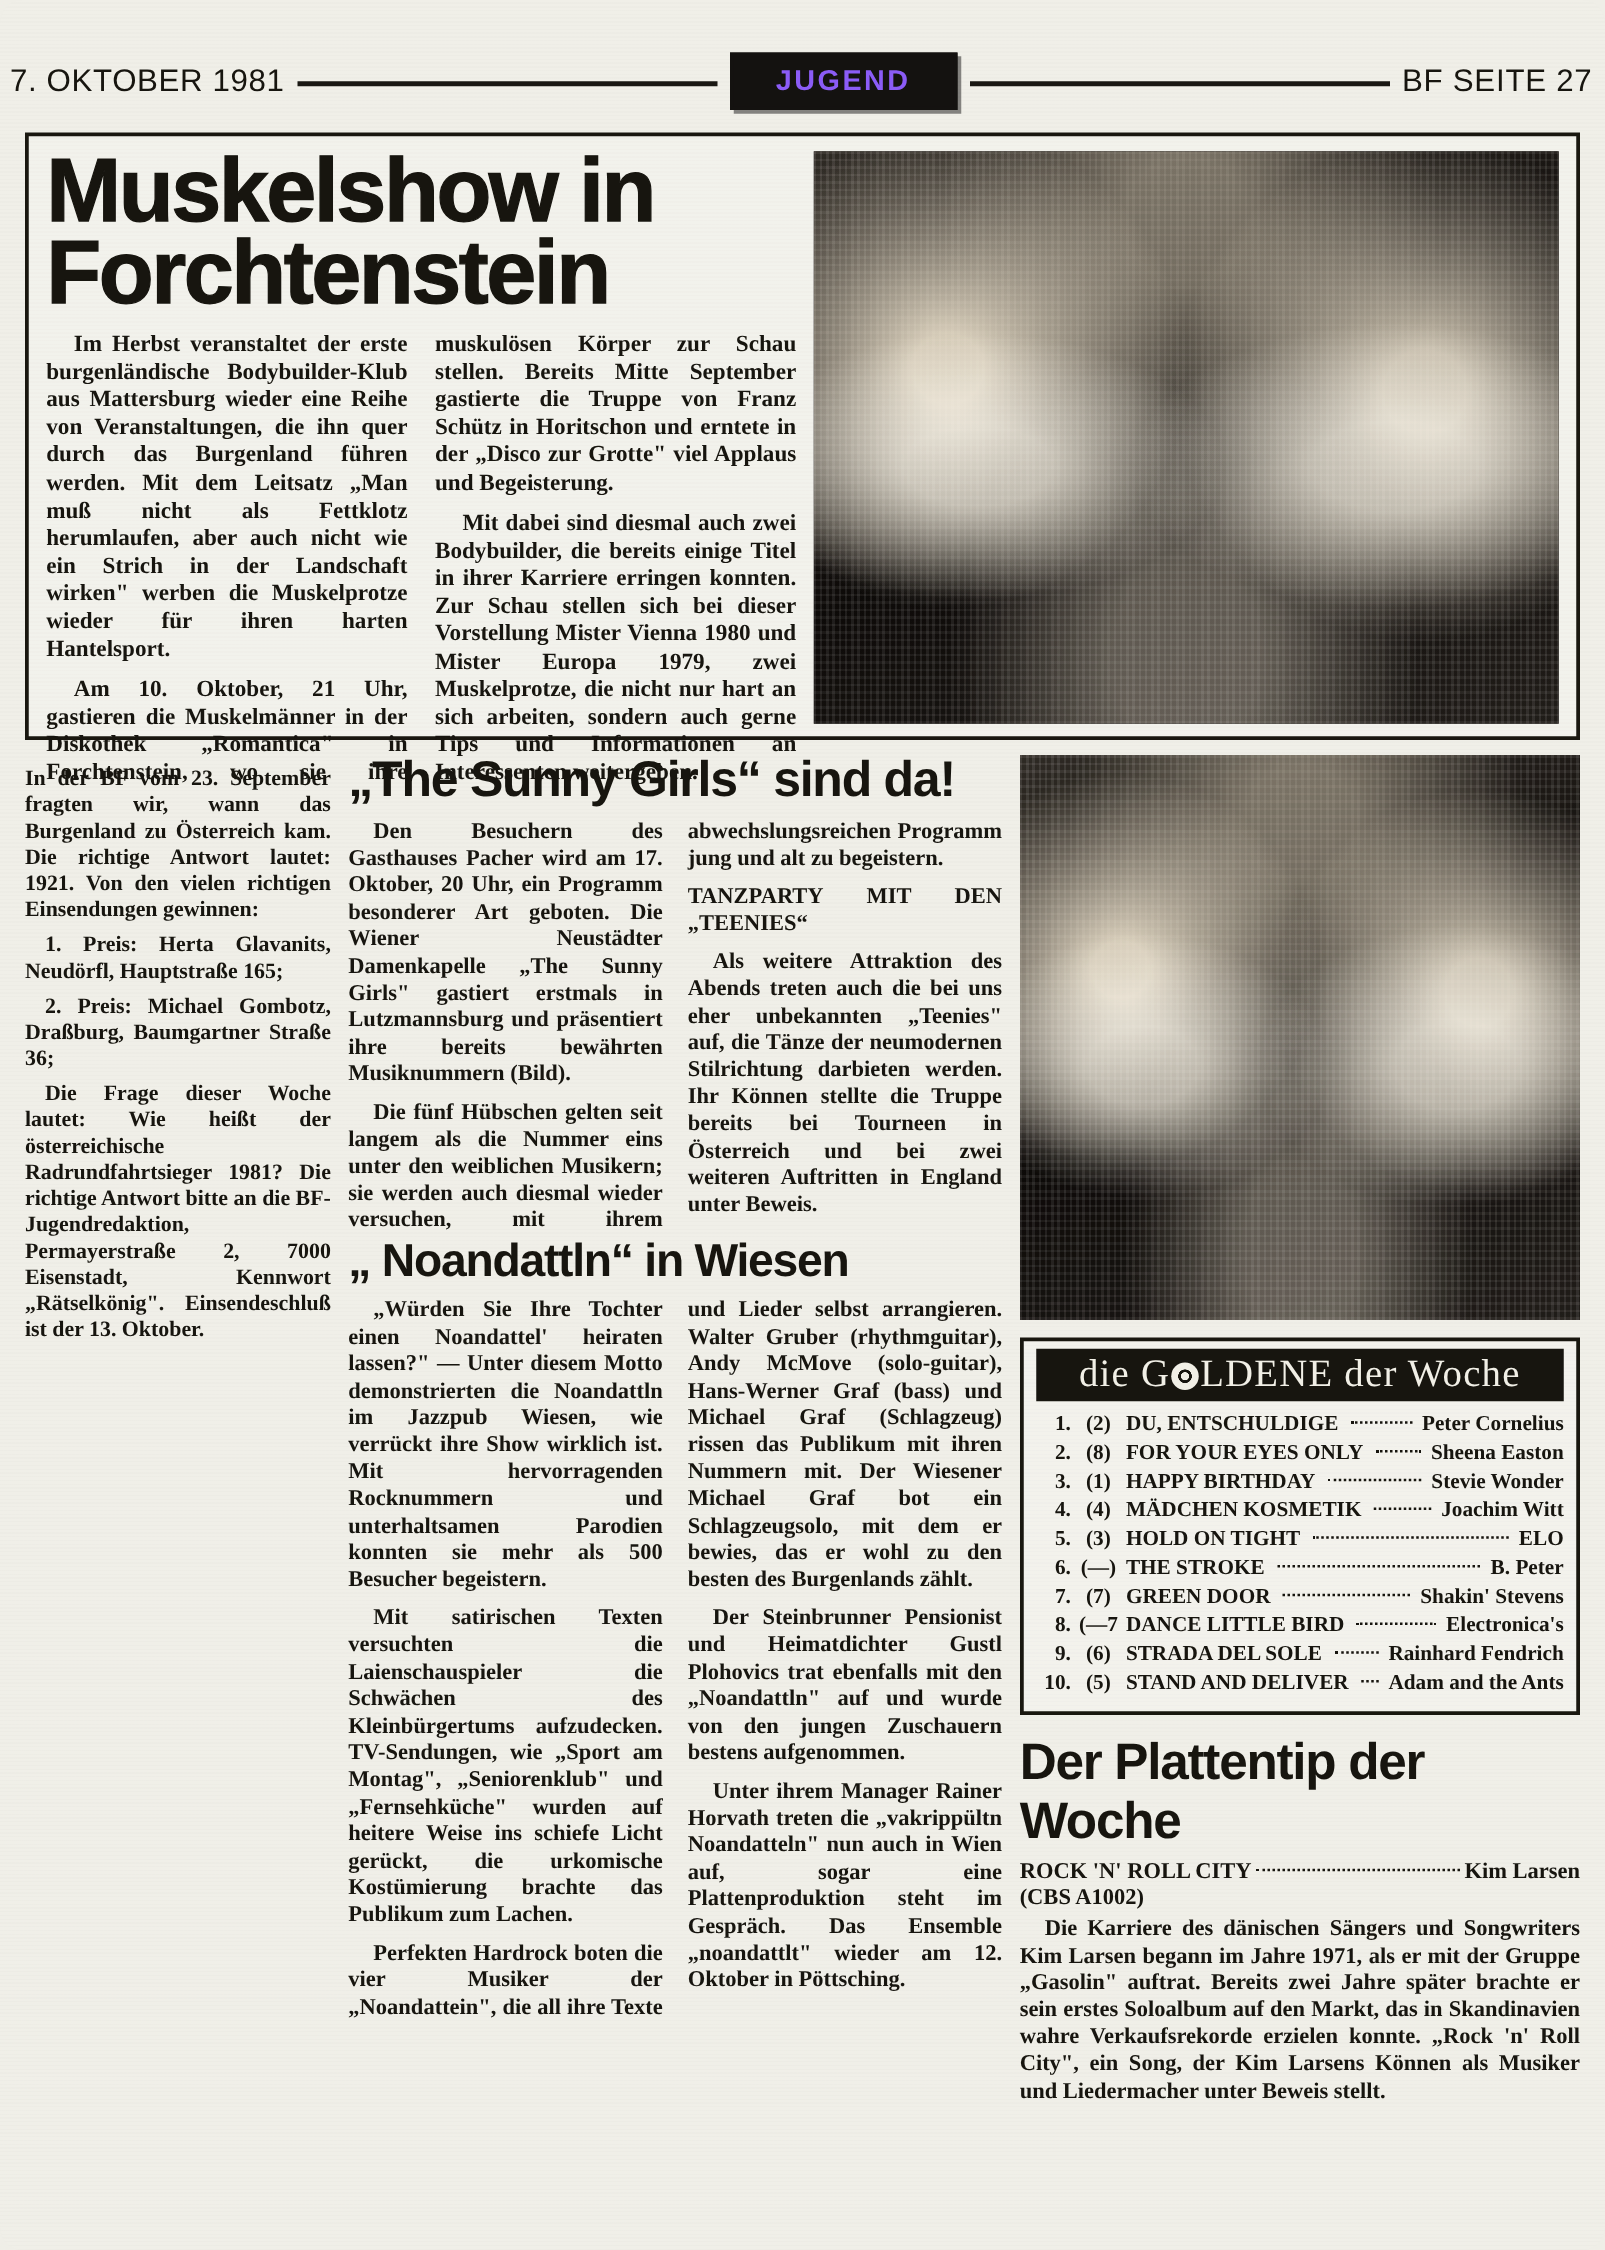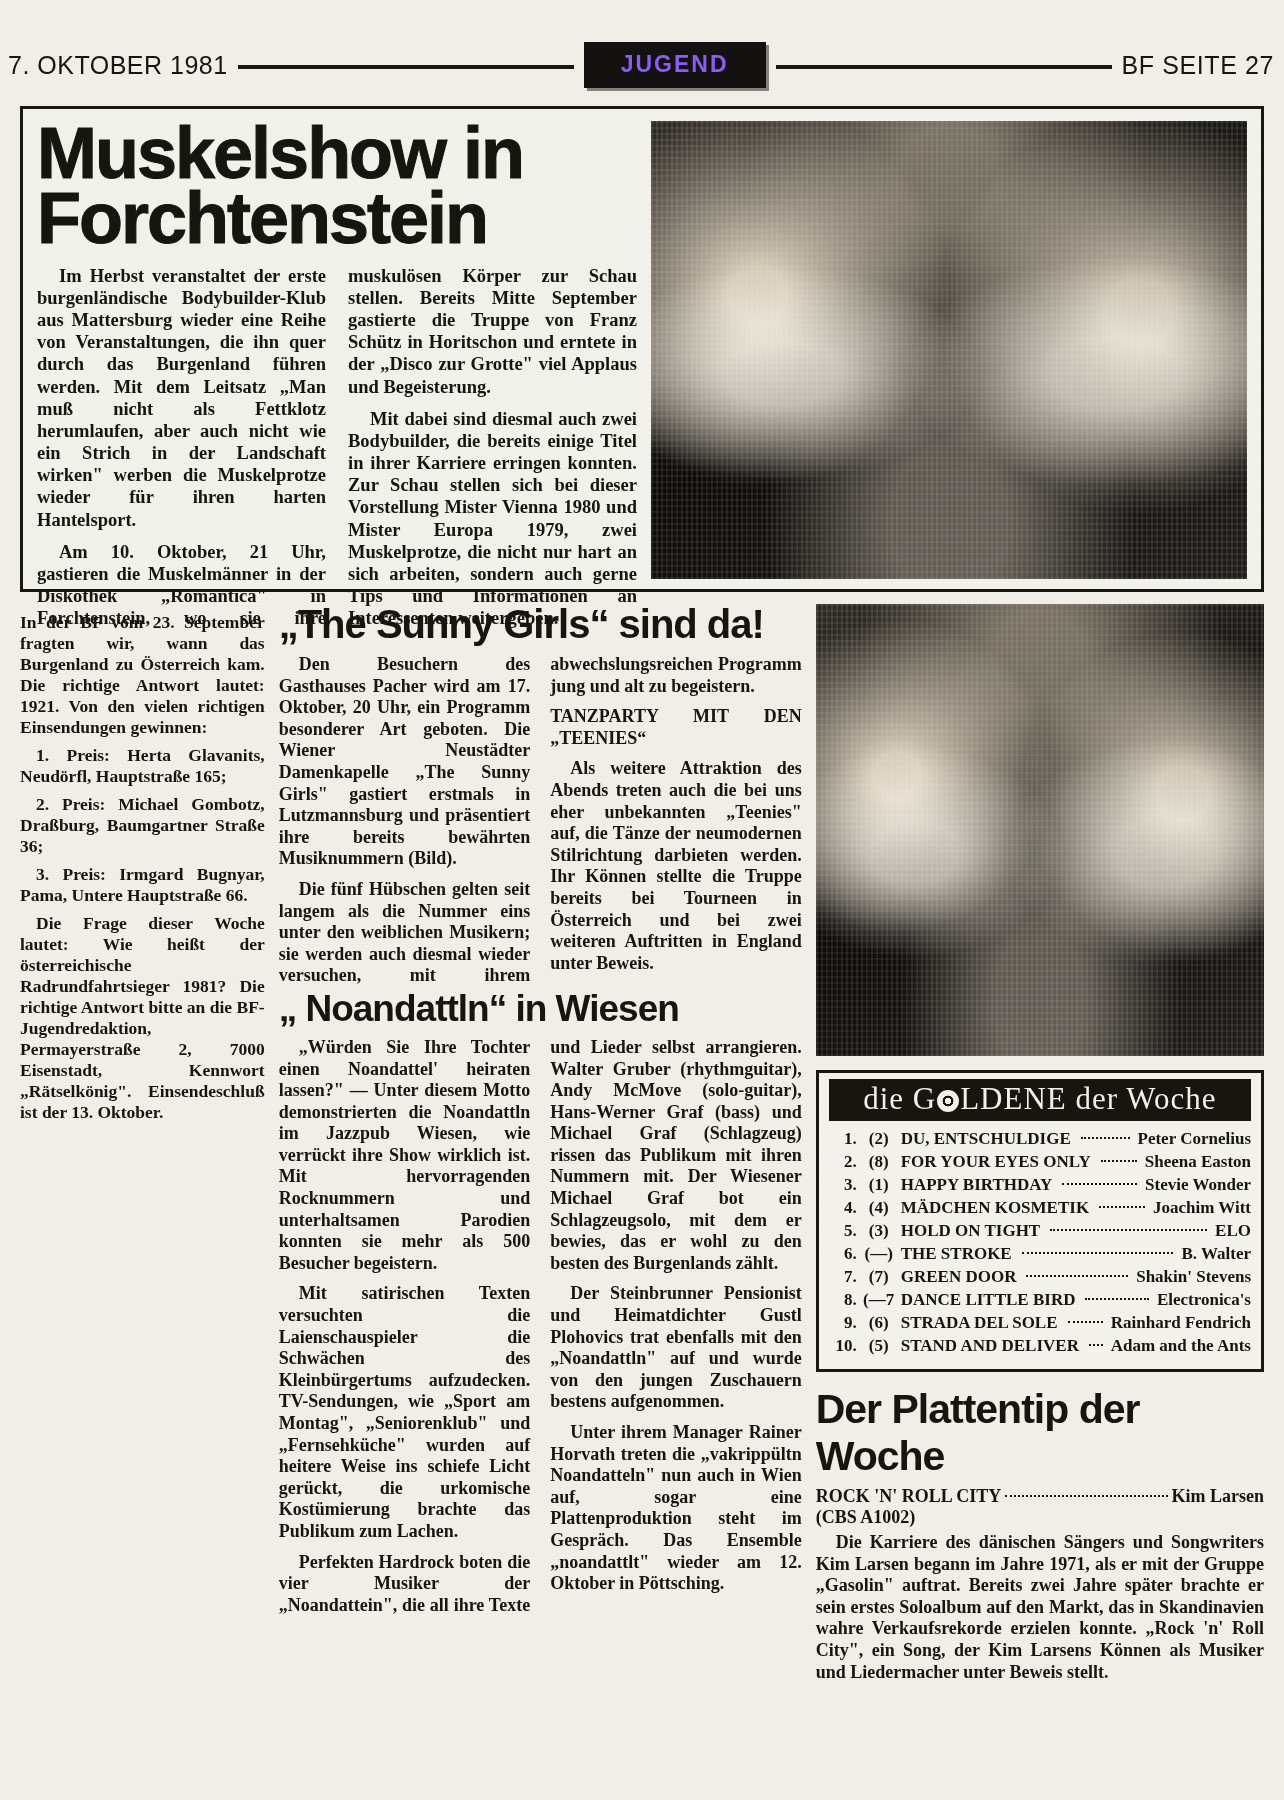--- a/index.html
+++ b/index.html
@@ -229,21 +229,20 @@
     <div class="photo photo-lead"></div>
   </div>
 
   <div class="mid">
 
     <div class="col-left">
       <div class="quizbody">
         <p class="noind">In der BF vom 23. September fragten wir, wann das Burgenland zu Österreich kam. Die richtige Antwort lautet: 1921. Von den vielen richtigen Einsendungen gewinnen:</p>
         <p>1. Preis: Herta Glavanits, Neudörfl, Hauptstraße 165;</p>
         <p>2. Preis: Michael Gombotz, Draßburg, Baumgartner Straße 36;</p>
-        <p>3. Preis: Irmgard Bugnyar, Pama, Untere Hauptstraße 66.</p>
         <p>Die Frage dieser Woche lautet: Wie heißt der österreichische Radrundfahrtsieger 1981? Die richtige Antwort bitte an die BF-Jugendredaktion, Permayerstraße 2, 7000 Eisenstadt, Kennwort „Rätselkönig". Einsendeschluß ist der 13. Oktober.</p>
       </div>
     </div>
 
     <div class="col-mid">
       <h2 class="head2">„The Sunny Girls“ sind da!</h2>
       <div class="body2">
         <p>Den Besuchern des Gasthauses Pacher wird am 17. Oktober, 20 Uhr, ein Programm besonderer Art geboten. Die Wiener Neustädter Damenkapelle „The Sunny Girls" gastiert erstmals in Lutzmannsburg und präsentiert ihre bereits bewährten Musiknummern (Bild).</p>
         <p>Die fünf Hübschen gelten seit langem als die Nummer eins unter den weiblichen Musikern; sie werden auch diesmal wieder versuchen, mit ihrem abwechslungsreichen Programm jung und alt zu begeistern.</p>
         <p class="subhead">TANZPARTY MIT DEN „TEENIES“</p>
@@ -301,21 +300,21 @@
               <span class="prev">(3)</span>
               <span class="ttl">HOLD ON TIGHT</span>
               <span class="dots"></span>
               <span class="art">ELO</span>
             </li>
           <li>
               <span class="pos">6.</span>
               <span class="prev">(—)</span>
               <span class="ttl">THE STROKE</span>
               <span class="dots"></span>
-              <span class="art">B. Walter</span>
+              <span class="art">B. Peter</span>
             </li>
           <li>
               <span class="pos">7.</span>
               <span class="prev">(7)</span>
               <span class="ttl">GREEN DOOR</span>
               <span class="dots"></span>
               <span class="art">Shakin' Stevens</span>
             </li>
           <li>
               <span class="pos">8.</span>

